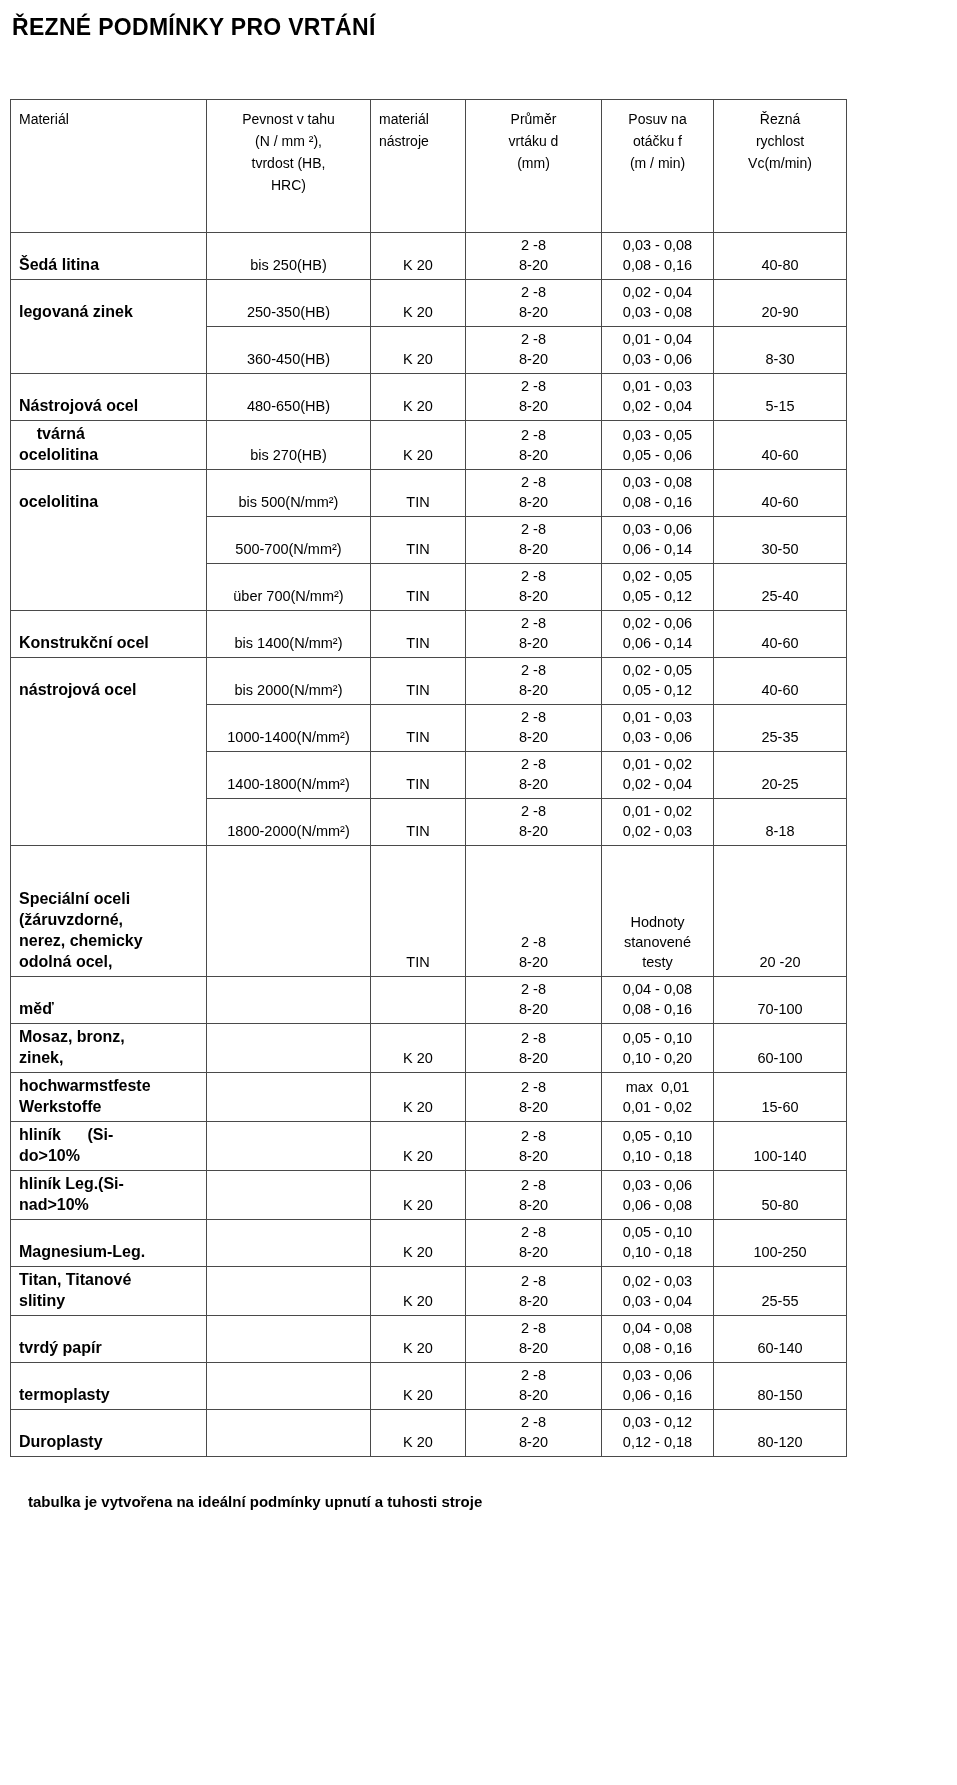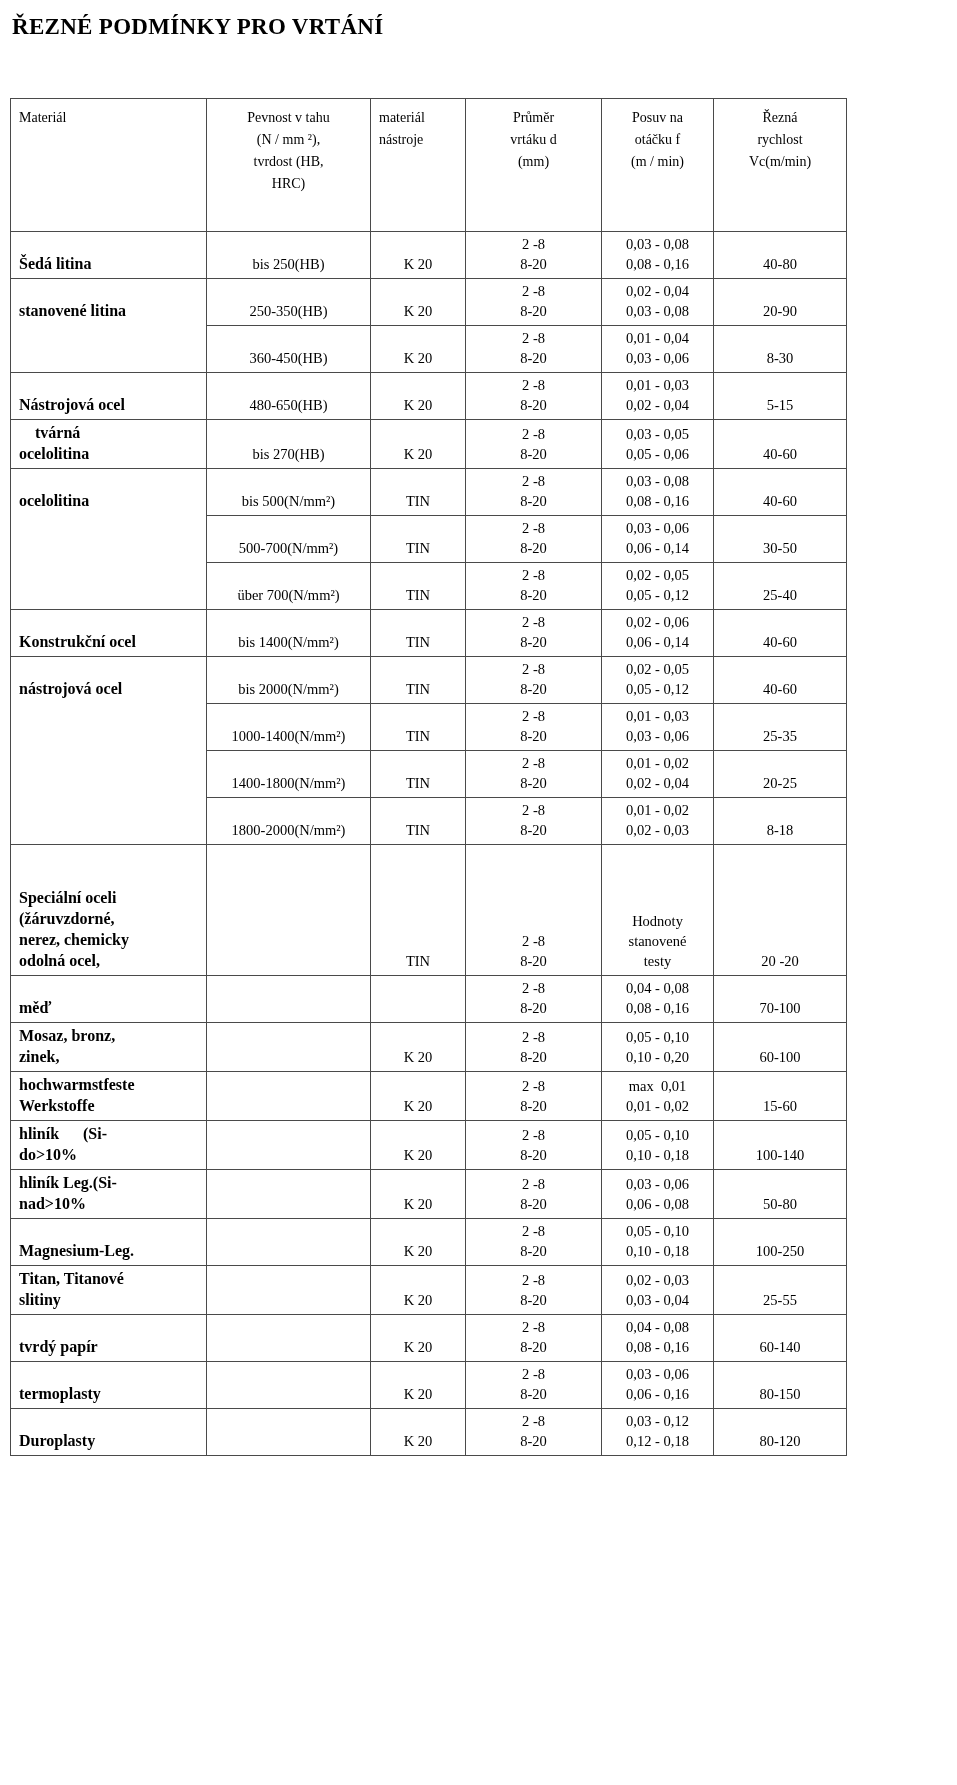--- a/index.html
+++ b/index.html
@@ -3,21 +3,21 @@
 <meta charset="utf-8">
 <style>
   * { margin: 0; padding: 0; box-sizing: border-box; }
   html, body { background: #ffffff; }
   body {
     width: 957px;
     min-height: 1785px;
     font-family: "Liberation Sans", sans-serif;
     color: #000000;
   }
-  .page { padding: 10px 10px 20px 10px; font-family: Liberation Serif, serif; }
+  .page { padding: 10px 10px 20px 10px; }
 
   h1.title {
     font-size: 23px;
     font-weight: bold;
     letter-spacing: 0.3px;
     margin: 4px 0 0 2px;
   }
 
   table.cond-table {
     border-collapse: collapse;
@@ -109,21 +109,21 @@
           <td class="mat">Šedá litina</td>
           <td>bis 250(HB)</td>
           <td>K 20</td>
           <td>2 -8
 8-20</td>
           <td>0,03 - 0,08
 0,08 - 0,16</td>
           <td>40-80</td>
         </tr>
         <tr>
-          <td class="mat grouped" rowspan="2">stanovené litina</td>
+          <td class="mat grouped" rowspan="2">legovaná zinek</td>
           <td>250-350(HB)</td>
           <td>K 20</td>
           <td>2 -8
 8-20</td>
           <td>0,02 - 0,04
 0,03 - 0,08</td>
           <td>20-90</td>
         </tr>
         <tr>
           <td>360-450(HB)</td>
@@ -345,13 +345,14 @@
           <td>K 20</td>
           <td>2 -8
 8-20</td>
           <td>0,03 - 0,12
 0,12 - 0,18</td>
           <td>80-120</td>
         </tr>
       </tbody>
   </table>
 
+  <p class="footer-note">tabulka je vytvořena na ideální podmínky upnutí a tuhosti stroje</p>
 </div>
 
 </body></html>

